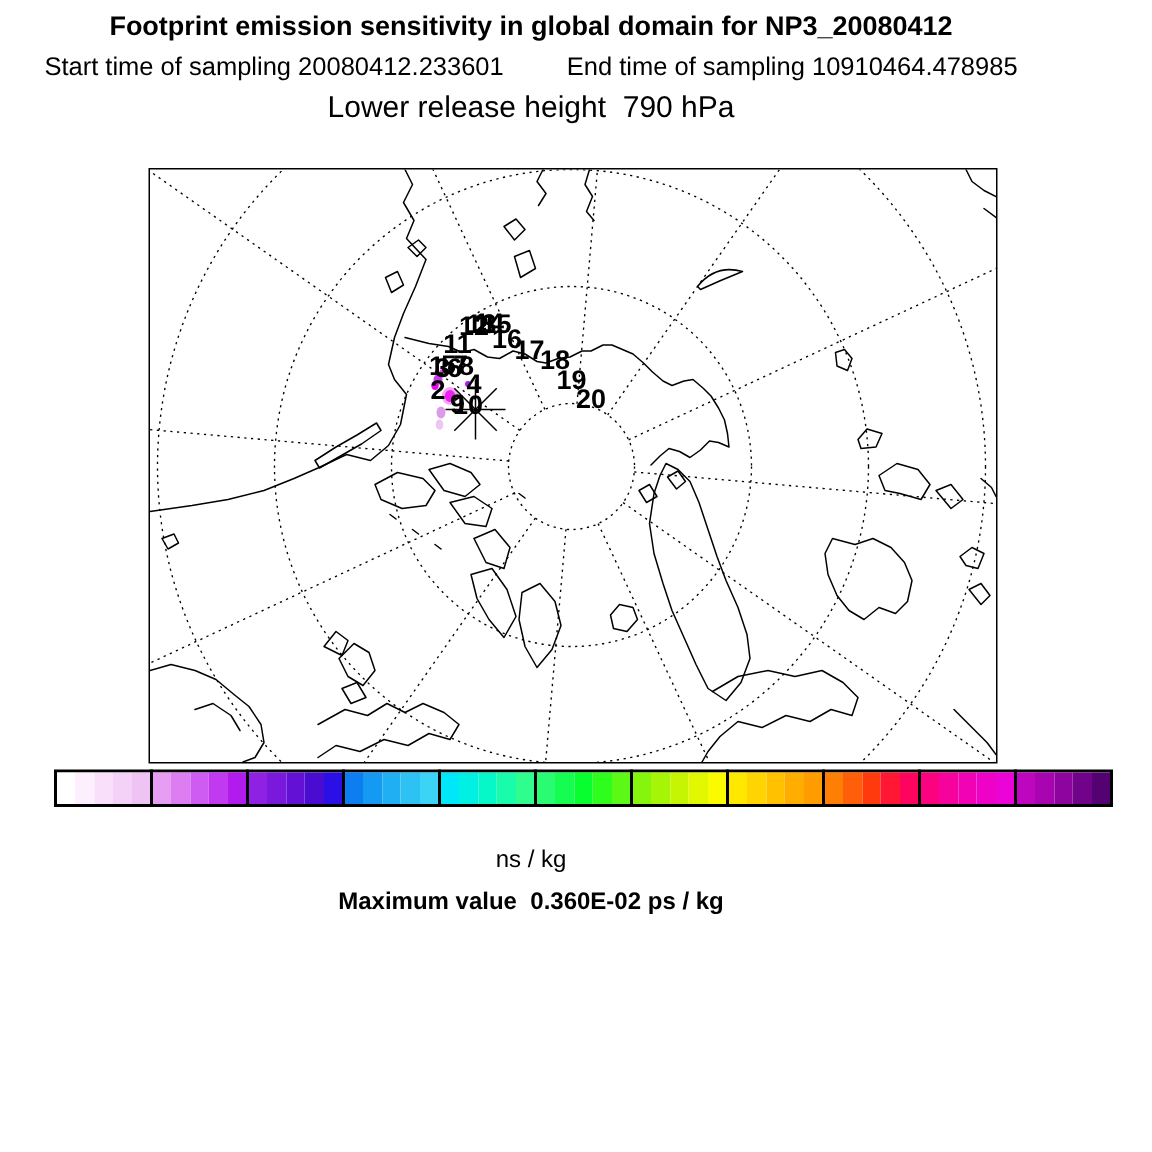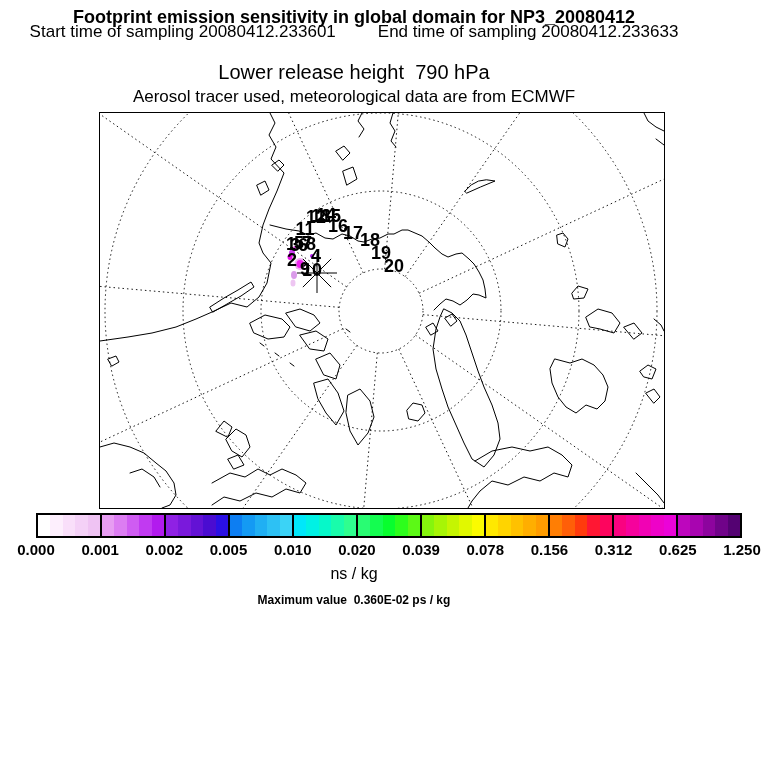--- a/index.html
+++ b/index.html
@@ -1,57 +1,56 @@
 <!DOCTYPE html>
 <html><head>
 <meta charset="utf-8">
 <style>
   html,body{margin:0;padding:0;background:#fff;}
   #screen{position:relative;width:768px;height:768px;background:#fff;overflow:hidden;
           font-family:"Liberation Sans",sans-serif;color:#000;}
   .hline{position:absolute;left:0;width:708px;text-align:center;white-space:nowrap;}
   .title{top:7px;font-size:18px;font-weight:bold;}
-  .l2{top:22px;font-size:17px;}
+  .l2{top:35px;font-size:17px;}
   .l3{top:61px;font-size:20px;}
   .l4{top:87px;font-size:17px;}
   .pair{display:inline-flex;gap:42px;}
   .map-wrap{position:absolute;left:99px;top:112px;width:564px;height:395px;
             border:1px solid #000;background:#fff;}
   .map-wrap svg{display:block;}
   .colorbar{position:absolute;left:36px;top:513px;width:706px;height:25px;display:flex;}
   .seg{flex:1;display:flex;border:2px solid #000;box-sizing:border-box;margin-left:-2px;}
   .seg:first-child{margin-left:0;}
   .cell{flex:1;}
   .ticks{position:absolute;left:36px;top:541px;width:706px;height:18px;}
   .tick{position:absolute;transform:translateX(-50%);font-size:15px;font-weight:bold;white-space:nowrap;}
   .units{top:565px;font-size:16px;font-weight:normal;}
-  .maxline{top:593px;font-size:12px;font-weight:bold;}
+  .maxline{top:593px;font-size:16px;font-weight:bold;}
   text.mk{font-family:"Liberation Sans",sans-serif;font-weight:bold;font-size:18px;fill:#000;}
 </style>
 </head>
 <body>
 
 <div id="screen">
 
   <div class="hline title">Footprint emission sensitivity in global domain for NP3_20080412</div>
 
   <div class="hline l2">
     <span class="pair">
       <span>Start time of sampling 20080412.233601</span>
-      <span>End time of sampling 20080412.233633</span>
+      <span>End time of sampling 10910464.478985</span>
     </span>
   </div>
 
   <div class="hline l3">
     <span class="pair">
       <span>Lower release height&nbsp; 790 hPa</span>
     </span>
   </div>
 
-  <div class="hline l4">Aerosol tracer used, meteorological data are from ECMWF</div>
 
   <div class="map-wrap">
     <svg id="mapsvg" viewBox="0 0 564 395" width="564" height="395">
       <g id="graticule">
           <circle cx="281" cy="198" r="42" fill="none" stroke="#000" stroke-width="0.9" stroke-dasharray="1.5,3"></circle>
           <circle cx="281" cy="198" r="120" fill="none" stroke="#000" stroke-width="0.9" stroke-dasharray="1.5,3"></circle>
           <circle cx="281" cy="198" r="198" fill="none" stroke="#000" stroke-width="0.9" stroke-dasharray="1.5,3"></circle>
           <circle cx="281" cy="198" r="276" fill="none" stroke="#000" stroke-width="0.9" stroke-dasharray="1.5,3"></circle>
           <line x1="322.8401773198533" y1="201.66054119540163" x2="699.4017731985332" y2="234.60541195401643" stroke="#000" stroke-width="0.9" stroke-dasharray="1.5,3"></line>
           <line x1="315.40438586013767" y1="222.09021032674394" x2="625.0438586013765" y2="438.9021032674393" stroke="#000" stroke-width="0.9" stroke-dasharray="1.5,3"></line>
@@ -233,31 +232,17 @@
         <div class="cell" style="background: rgb(235, 3, 216);"></div>
       </div>
       <div class="seg">
         <div class="cell" style="background: rgb(189, 6, 189);"></div>
         <div class="cell" style="background: rgb(168, 5, 176);"></div>
         <div class="cell" style="background: rgb(141, 4, 158);"></div>
         <div class="cell" style="background: rgb(112, 3, 137);"></div>
         <div class="cell" style="background: rgb(84, 2, 114);"></div>
       </div>
     </div>
-  <div class="ticks">
-      <span class="tick" style="left: 0%;">0.000</span>
-      <span class="tick" style="left: 9.09091%;">0.001</span>
-      <span class="tick" style="left: 18.1818%;">0.002</span>
-      <span class="tick" style="left: 27.2727%;">0.005</span>
-      <span class="tick" style="left: 36.3636%;">0.010</span>
-      <span class="tick" style="left: 45.4545%;">0.020</span>
-      <span class="tick" style="left: 54.5455%;">0.039</span>
-      <span class="tick" style="left: 63.6364%;">0.078</span>
-      <span class="tick" style="left: 72.7273%;">0.156</span>
-      <span class="tick" style="left: 81.8182%;">0.312</span>
-      <span class="tick" style="left: 90.9091%;">0.625</span>
-      <span class="tick" style="left: 100%;">1.250</span>
-    </div>
 
   <div class="hline units">ns / kg</div>
   <div class="hline maxline">Maximum value&nbsp; 0.360E-02 ps / kg</div>
 
 </div>
 
 </body></html>

